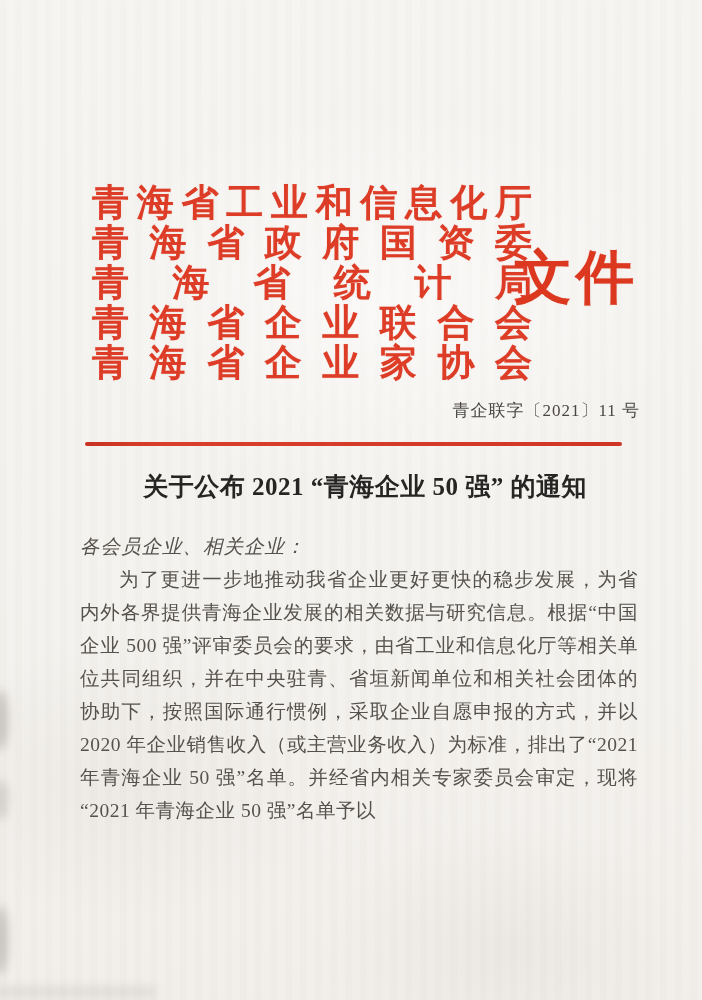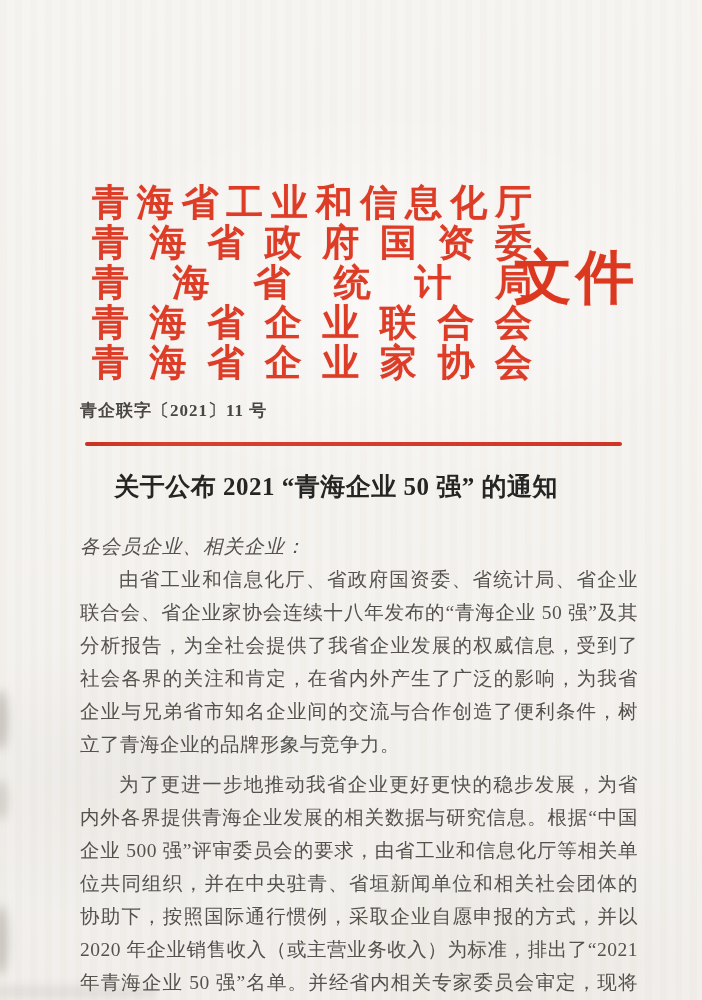--- a/index.html
+++ b/index.html
@@ -63,41 +63,40 @@
     color: #dc3820;
     letter-spacing: 4px;
     text-shadow: 0 0 1px rgba(220,56,32,0.4);
     white-space: nowrap;
   }
   .doc-number {
     position: absolute;
     top: 399px;
     left: 80px;
     width: 560px;
-    text-align: left;
+    text-align: right;
     font-size: 17px;
     letter-spacing: 1px;
     color: #4a4743;
-    font-weight: bold;
   }
   .red-rule {
     position: absolute;
     top: 442px;
     left: 85px;
     width: 537px;
     height: 4px;
     background: linear-gradient(90deg, #c93122, #d8402b 15%, #d23728 85%, #ce3525);
     border-radius: 2px;
   }
 
   
   .title {
     position: absolute;
     top: 470px;
-    left: 56px;
+    left: 85px;
     width: 560px;
     text-align: center;
     font-size: 25px;
     font-weight: bold;
     color: #262523;
     letter-spacing: 0.5px;
     white-space: nowrap;
   }
   .body-text {
     position: absolute;
@@ -188,17 +187,16 @@
   <div class="doc-type">文件</div>
 
   <div class="doc-number">青企联字〔2021〕11 号</div>
 
   <div class="red-rule"></div>
 
   <div class="title">关于公布 2021 “青海企业 50 强” 的通知</div>
 
   <div class="body-text">
     <div class="salutation">各会员企业、相关企业：</div>
-    <p class="para">由省工业和信息化厅、省政府国资委、省统计局、省企业联合会、省企业家协会连续十八年发布的“青海企业 50 强”及其分析报告，为全社会提供了我省企业发展的权威信息，受到了社会各界的关注和肯定，在省内外产生了广泛的影响，为我省企业与兄弟省市知名企业间的交流与合作创造了便利条件，树立了青海企业的品牌形象与竞争力。</p>
     <p class="para">为了更进一步地推动我省企业更好更快的稳步发展，为省内外各界提供青海企业发展的相关数据与研究信息。根据“中国企业 500 强”评审委员会的要求，由省工业和信息化厅等相关单位共同组织，并在中央驻青、省垣新闻单位和相关社会团体的协助下，按照国际通行惯例，采取企业自愿申报的方式，并以 2020 年企业销售收入（或主营业务收入）为标准，排出了“2021 年青海企业 50 强”名单。并经省内相关专家委员会审定，现将“2021 年青海企业 50 强”名单予以</p>
   </div>
 
 </div>
 
 </body></html>

